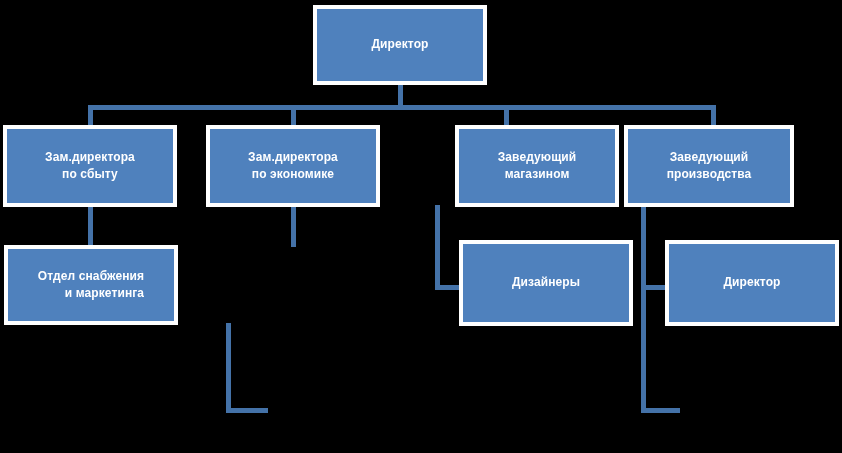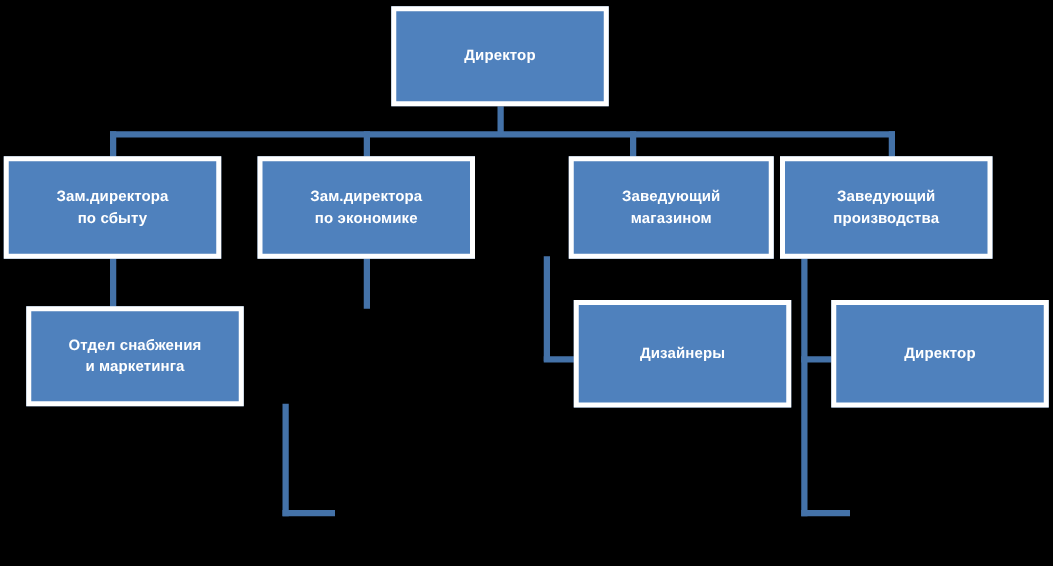--- a/index.html
+++ b/index.html
@@ -73,21 +73,21 @@
 
   <div class="node" style="left:206px; top:125px; width:174px; height:82px;">Зам.директора
 по экономике</div>
 
   <div class="node" style="left:419px; top:125px; width:164px; height:82px;margin-left:36px;">Заведующий
 магазином</div>
 
   <div class="node" style="left:624px; top:125px; width:170px; height:82px;">Заведующий
 производства</div>
 
-  <div class="node" style="left:21px; top:245px; width:174px; height:80px;">Отдел снабжения
+  <div class="node" style="left:4px; top:245px; width:174px; height:80px;text-align:right;">Отдел снабжения
 и маркетинга</div>
 
 
   <div class="node" style="left:459px; top:240px; width:174px; height:86px;">Дизайнеры</div>
 
   <div class="node" style="left:665px; top:240px; width:174px; height:86px;">Директор</div>
 
 
 
 </div>

